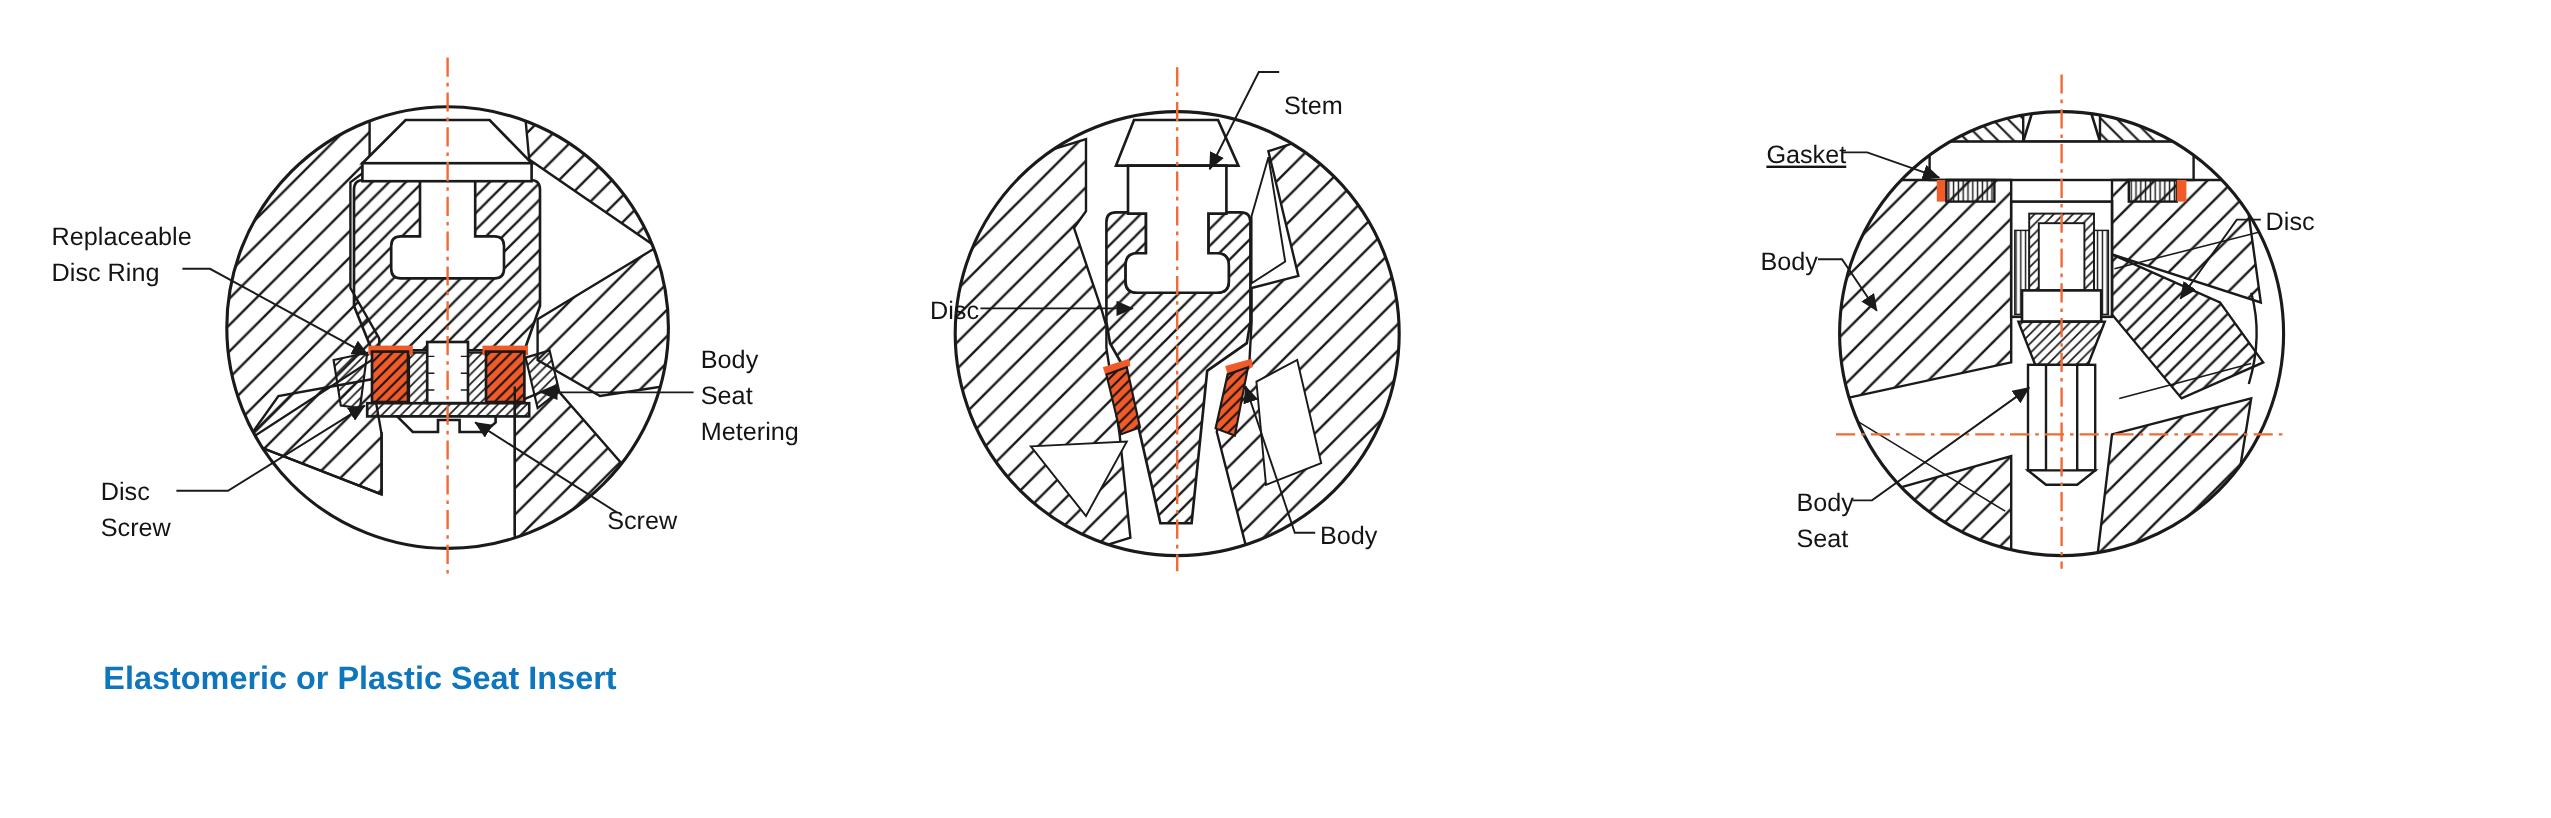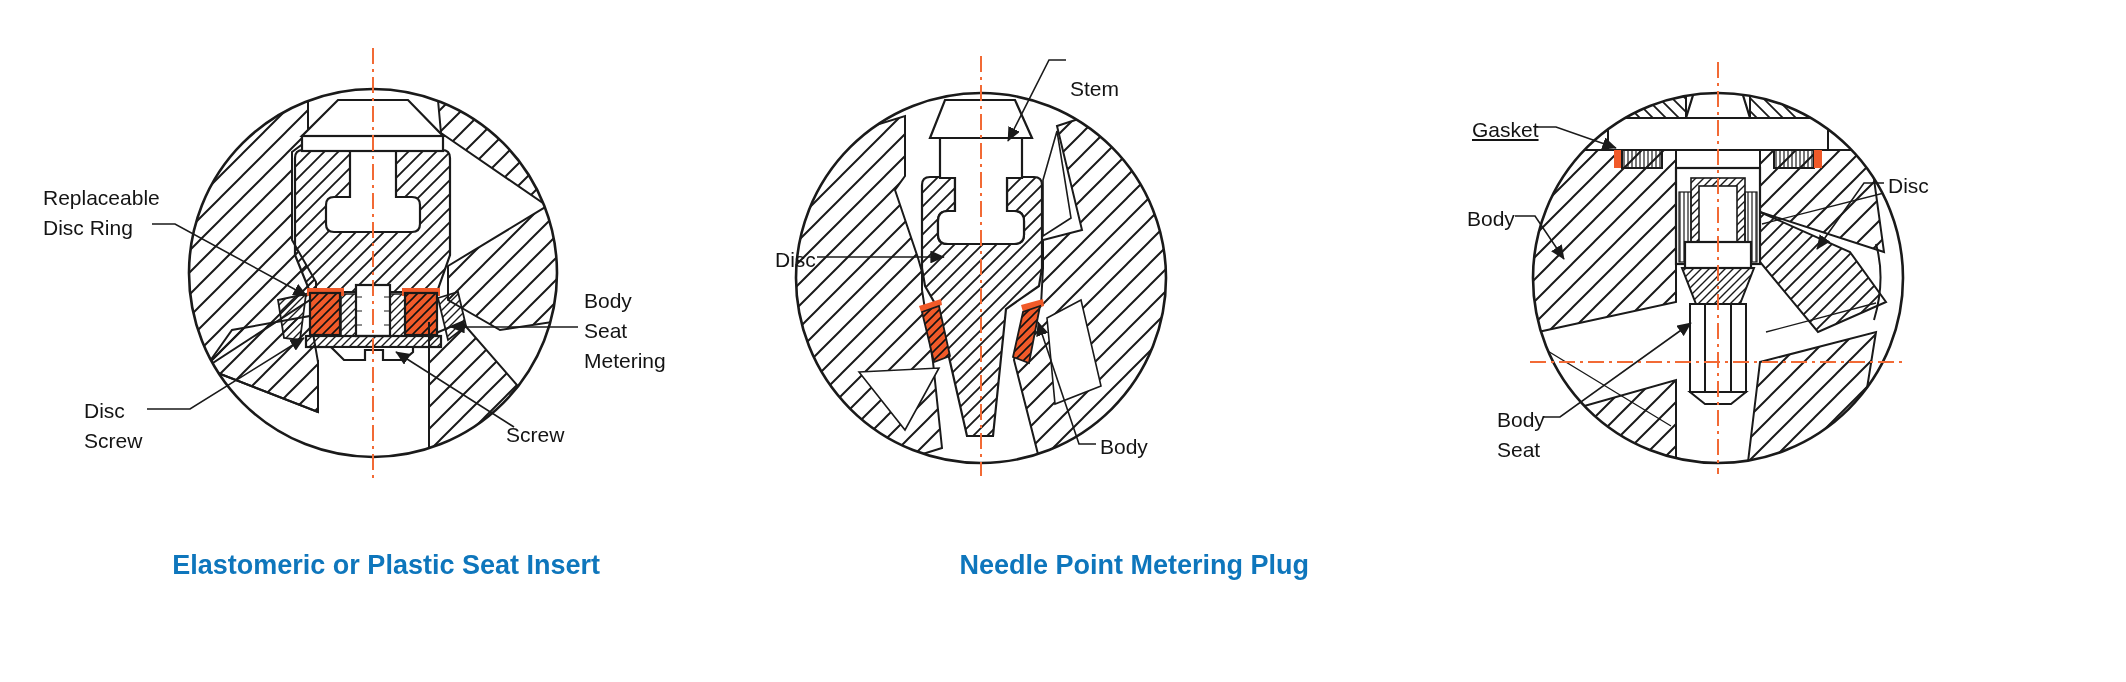--- a/index.html
+++ b/index.html
@@ -4,21 +4,21 @@
 <style>
   html,body{margin:0;padding:0;background:#ffffff;}
   #stage{position:relative;width:2126px;height:682px;background:#ffffff;overflow:hidden;
          font-family:"Liberation Sans", sans-serif;}
   .panel{position:absolute;top:0;height:682px;}
   #panel-1{left:0;width:709px;}
   #panel-2{left:709px;width:709px;}
   #panel-3{left:1418px;width:708px;}
   .panel svg{position:absolute;left:0;top:0;}
   .lbl{position:absolute;font-size:21px;line-height:30px;color:#141414;white-space:nowrap;}
-  .ttl{position:absolute;top:550px;left:0;width:600px;text-align:right;
+  .ttl{position:absolute;top:550px;left:0;width:600px;text-align:center;
        font-size:27px;font-weight:bold;color:#0E76BC;letter-spacing:0px;}
 </style>
 </head>
 <body>
 
 <div id="stage">
 
   <div class="panel" id="panel-1">
     <svg width="709" height="500" viewBox="0 0 709 500">
       <defs>
@@ -157,21 +157,20 @@
 
     <div class="lbl" style="left:361px;top:46px;margin-top:28px;">
       <div>Stem</div>
     </div>
     <div class="lbl" style="left:66px;top:245px;">
       <div>Disc</div>
     </div>
     <div class="lbl" style="left:391px;top:432px;">
       <div>Body</div>
     </div>
-    <div class="ttl">Needle Point Metering Plug</div>
   </div>
 
   <div class="panel" id="panel-3">
     <svg width="708" height="500" viewBox="0 0 708 500">
       <defs>
         <pattern id="hw3" width="22" height="22" patternUnits="userSpaceOnUse">
           <path d="M-5,5 L5,-5 M0,22 L22,0 M17,27 L27,17" stroke="#1a1a1a" stroke-width="2" fill="none"></path>
         </pattern>
         <pattern id="hm3" width="14" height="14" patternUnits="userSpaceOnUse">
           <path d="M-3,3 L3,-3 M0,14 L14,0 M11,17 L17,11" stroke="#1a1a1a" stroke-width="1.9" fill="none"></path>

